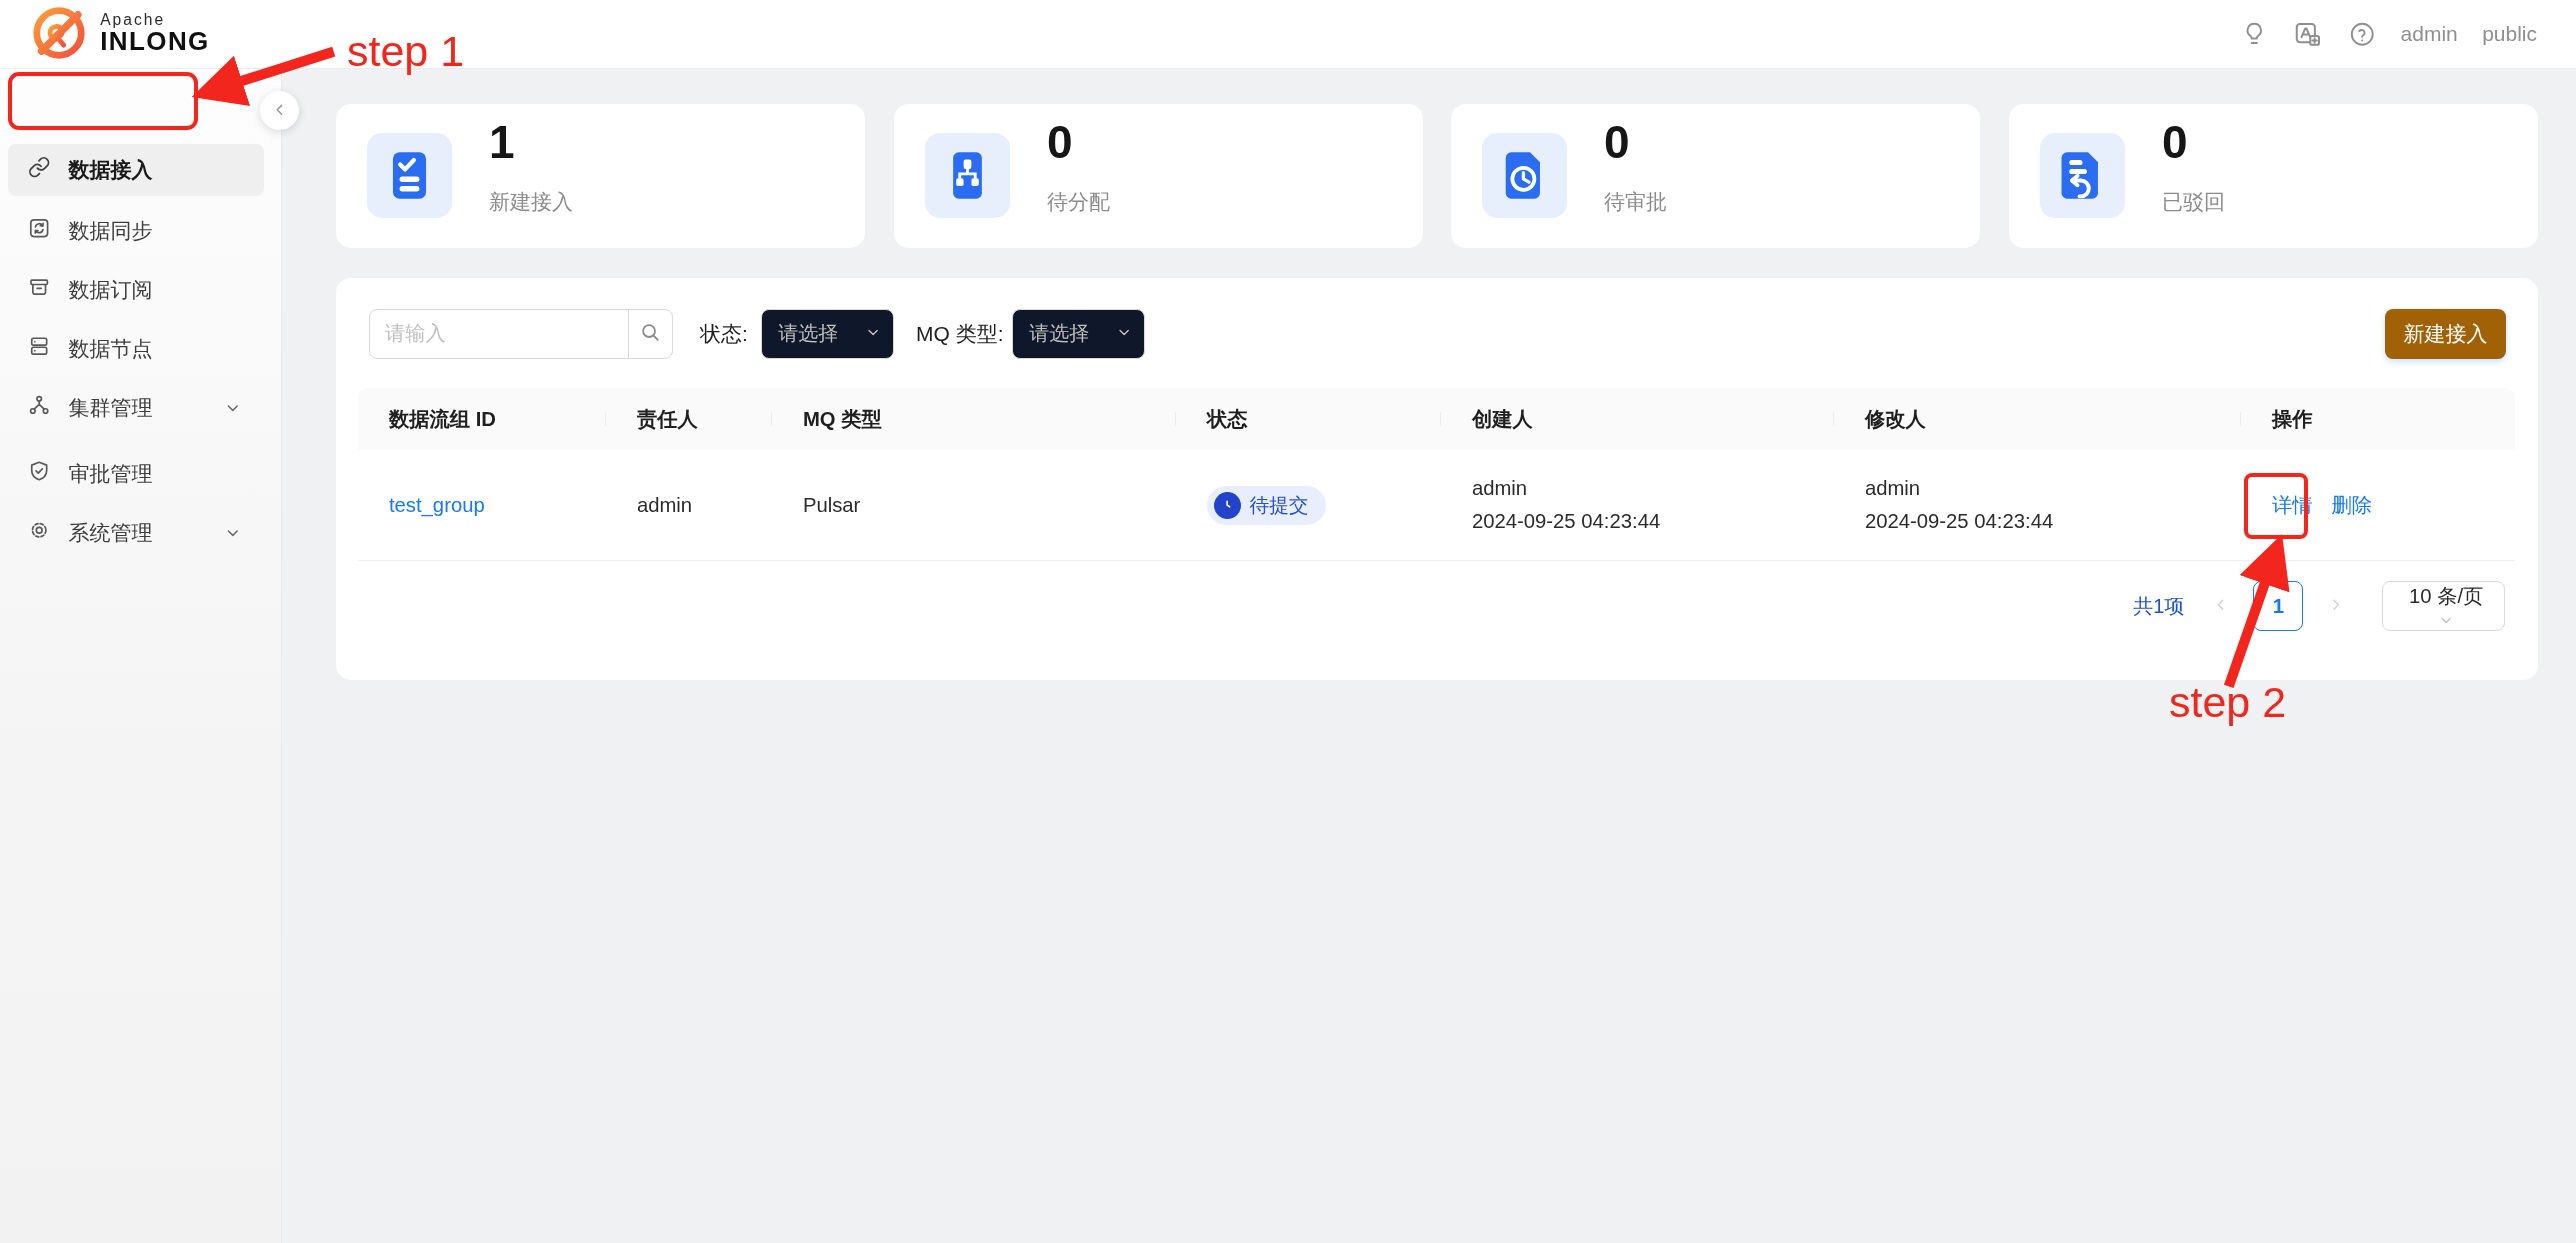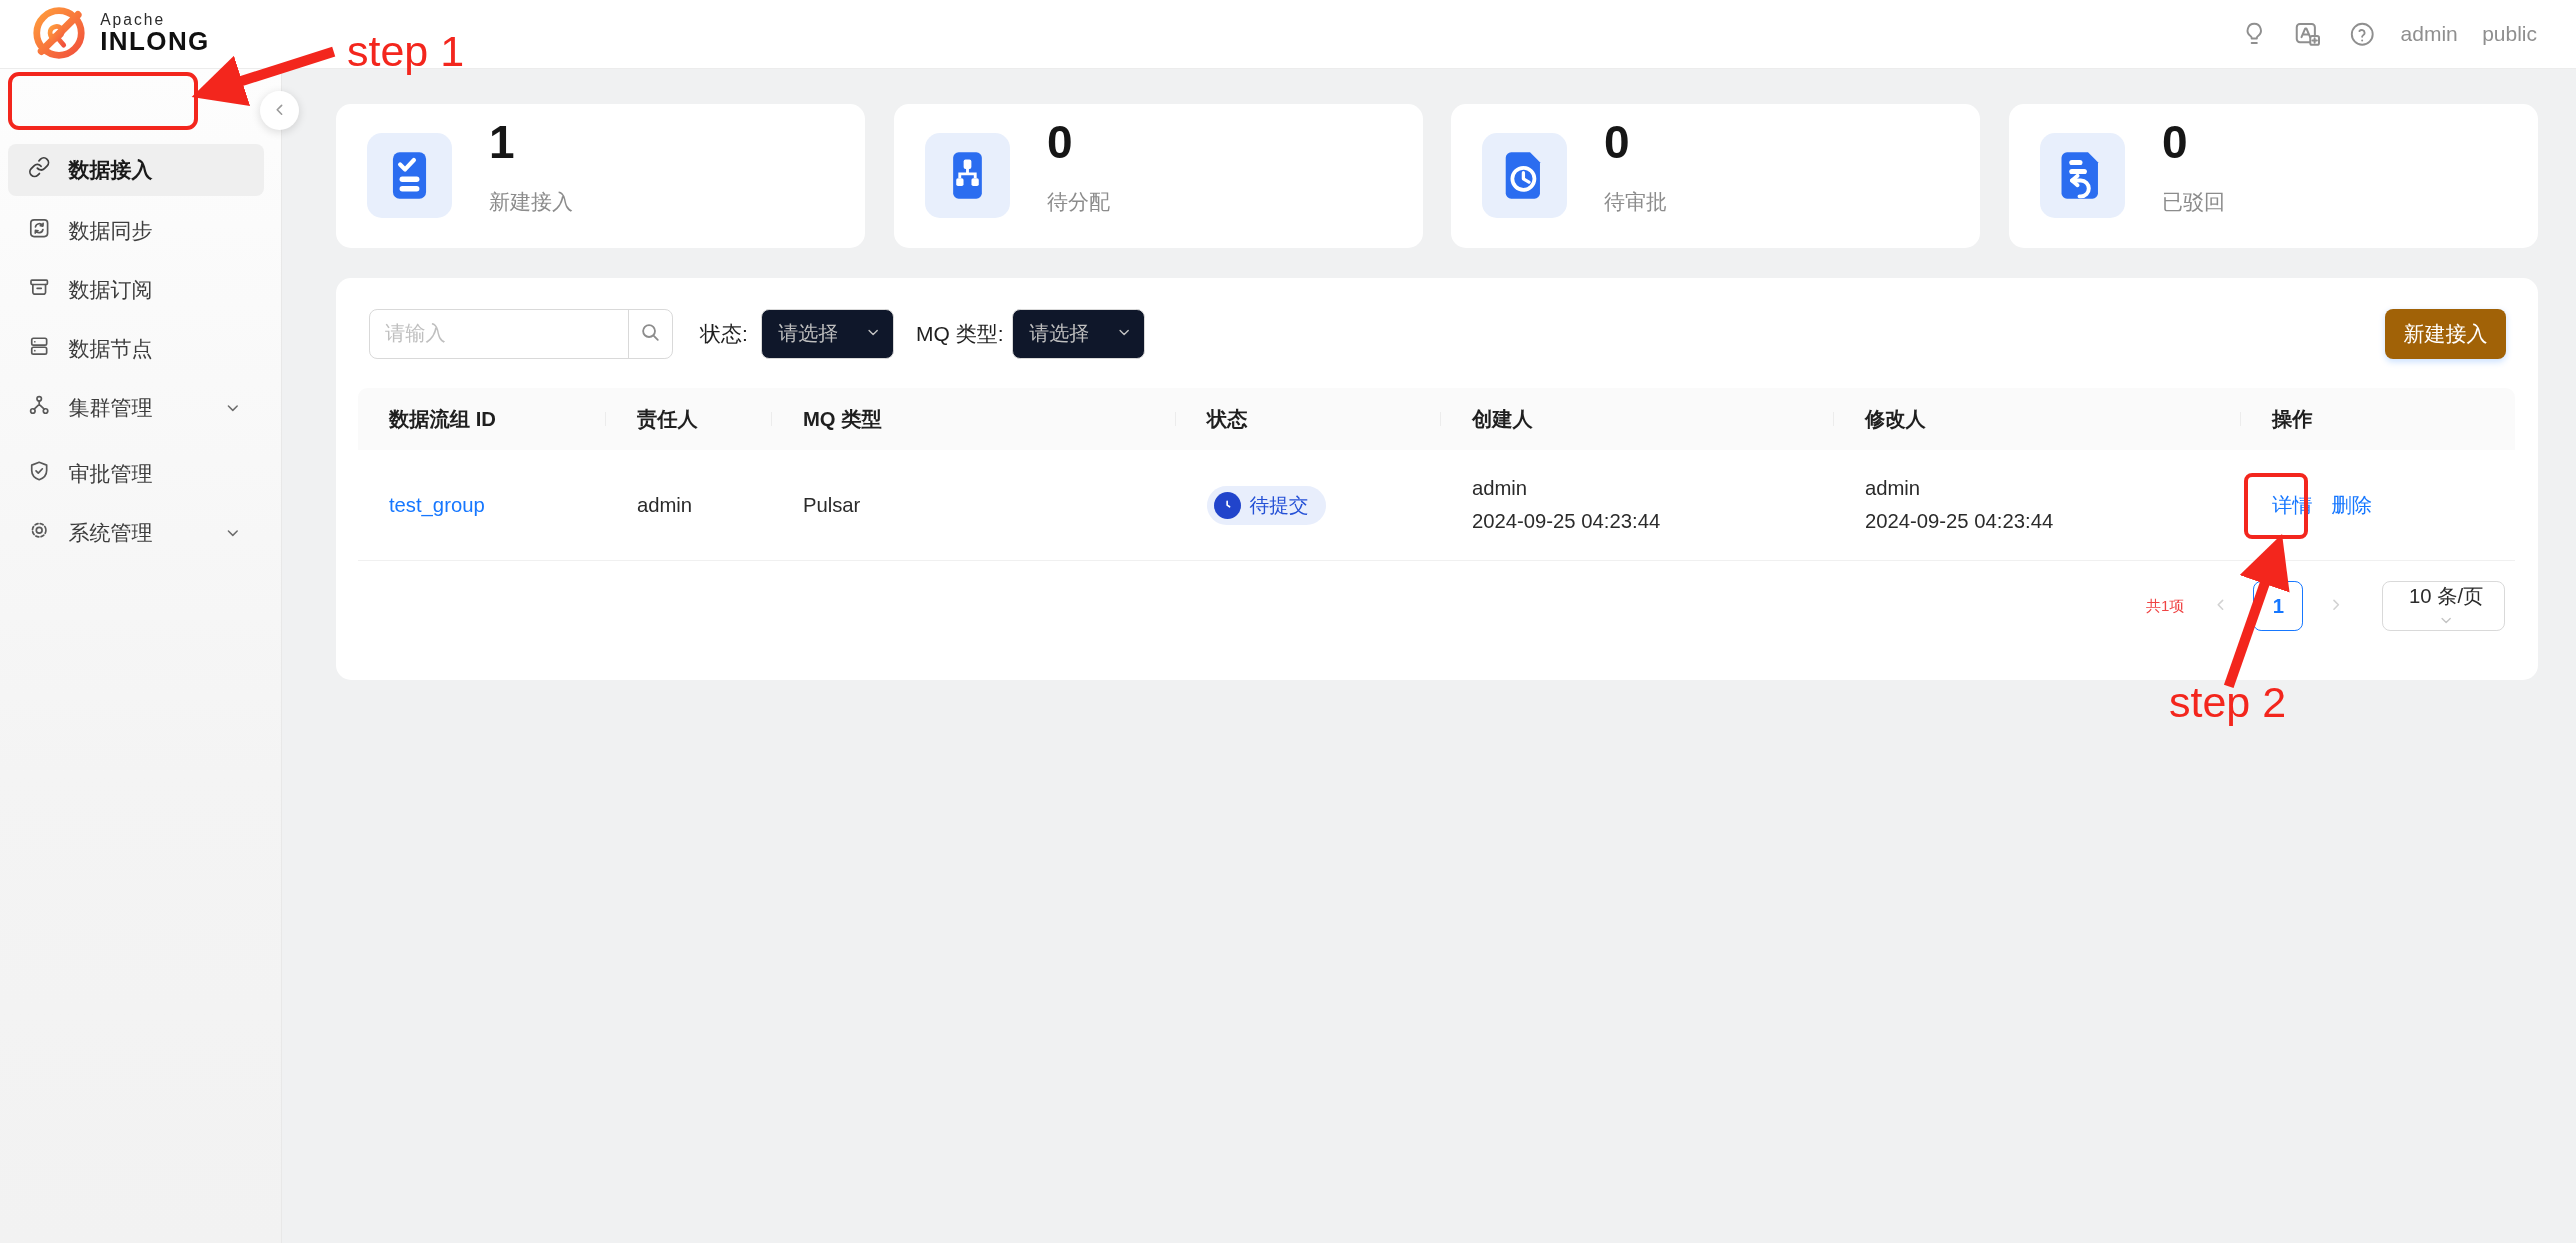--- a/index.html
+++ b/index.html
@@ -68,21 +68,21 @@
   .td .l1,.td .l2{line-height:33px;}
   .link{color:#1677ff;cursor:pointer;}
   .actions{display:flex;gap:19px;font-size:20.3px;}
 
   .badge{display:inline-flex;align-items:center;gap:8.8px;height:39px;border-radius:19.7px;background:#e8eefc;
     padding:0 17.6px 0 6.8px;font-size:19.7px;font-weight:500;color:#2450d6;}
   .badge .bicon{width:27px;height:27px;border-radius:50%;background:#2144cb;display:flex;align-items:center;justify-content:center;}
 
   
   .pager{position:absolute;right:33px;top:303px;height:50px;display:flex;align-items:center;gap:20.3px;}
-  .pager .total{font-size:15px;color:#ef4444;margin-right:4.1px;}
+  .pager .total{font-size:20px;color:#1d4ed8;margin-right:4.1px;}
   .pg-arrow{width:24.4px;height:50px;display:flex;align-items:center;justify-content:center;}
   .pg-num{width:50px;height:50px;border:1.4px solid #1677ff;border-radius:8.1px;box-sizing:border-box;
     display:flex;align-items:center;justify-content:center;font-size:20.3px;font-weight:600;color:#1677ff;background:#fff;}
   .pg-size{width:123px;height:50px;border:1.4px solid #d9d9d9;border-radius:8.1px;box-sizing:border-box;margin-left:13.6px;
     display:flex;align-items:center;justify-content:space-between;padding:0 11px 0 16.3px;font-size:20.3px;color:#2b2b2b;background:#fff;flex-direction:column;}
 
   
   .red-box{position:absolute;border:4.7px solid #f3261d;border-radius:11px;box-sizing:border-box;z-index:9;}
   .rb1{left:8.1px;top:72px;width:190px;height:58px;}
   .rb2{left:2244px;top:473px;width:64px;height:66px;border-width:4.1px;border-radius:8.1px;}

